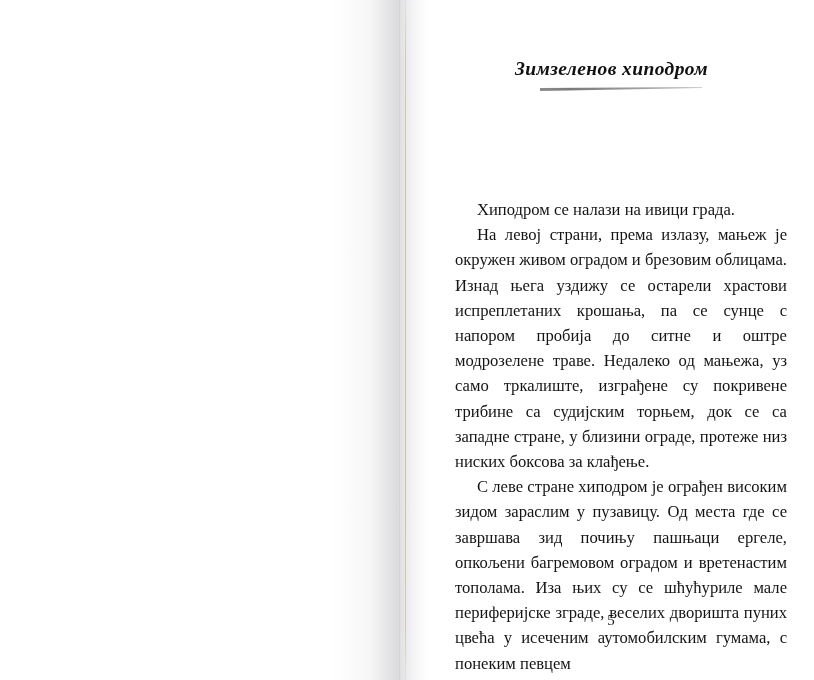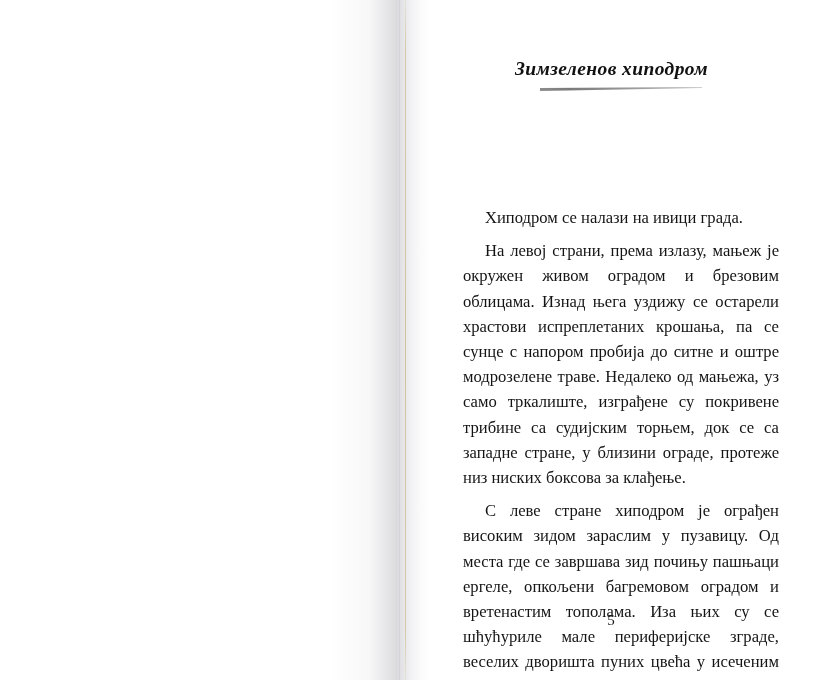--- a/index.html
+++ b/index.html
@@ -112,21 +112,21 @@
   }
 
   
   .textblock {
     position: absolute;
     left: 455px;
     top: 197px;
     width: 332px;
   }
   .para {
-    margin: 8px;
+    margin: 0;
     text-indent: 22px;
     text-align: justify;
     text-justify: inter-word;
     font-family: "Liberation Serif", "DejaVu Serif", serif;
     font-size: 16.6px;
     line-height: 25.2px;
     color: #141414;
     hyphens: manual;
     -webkit-hyphens: manual;
   }

